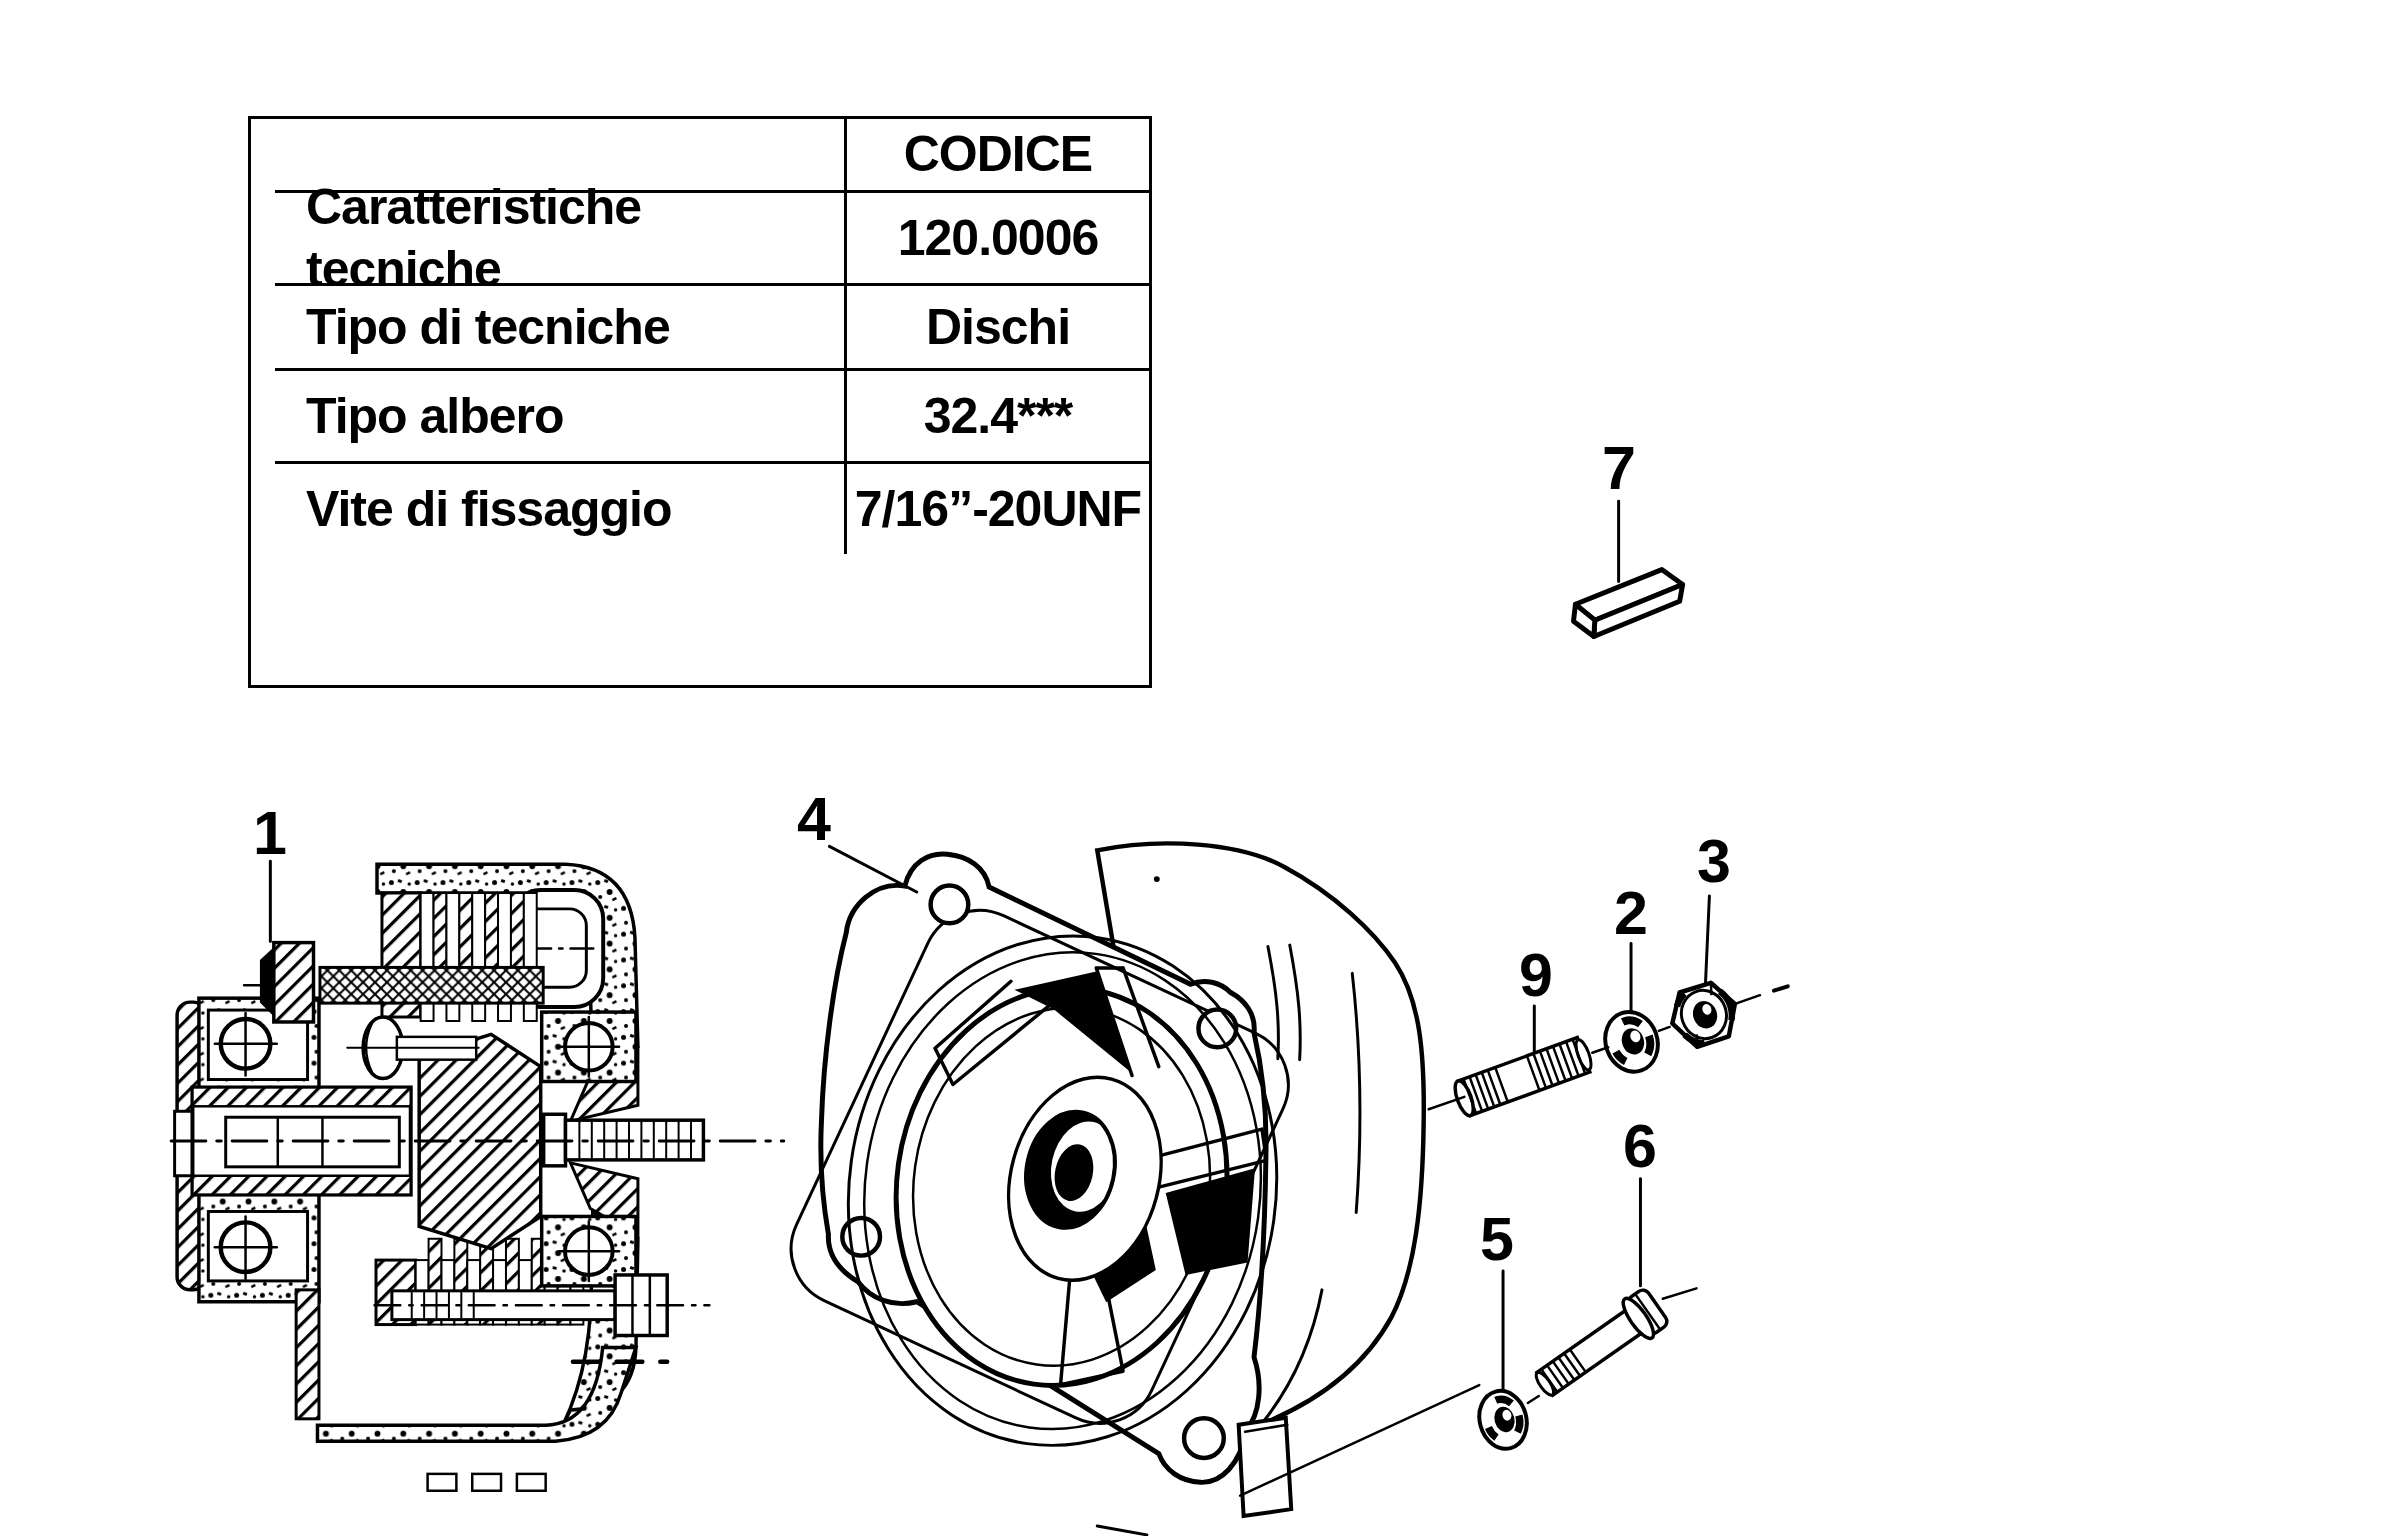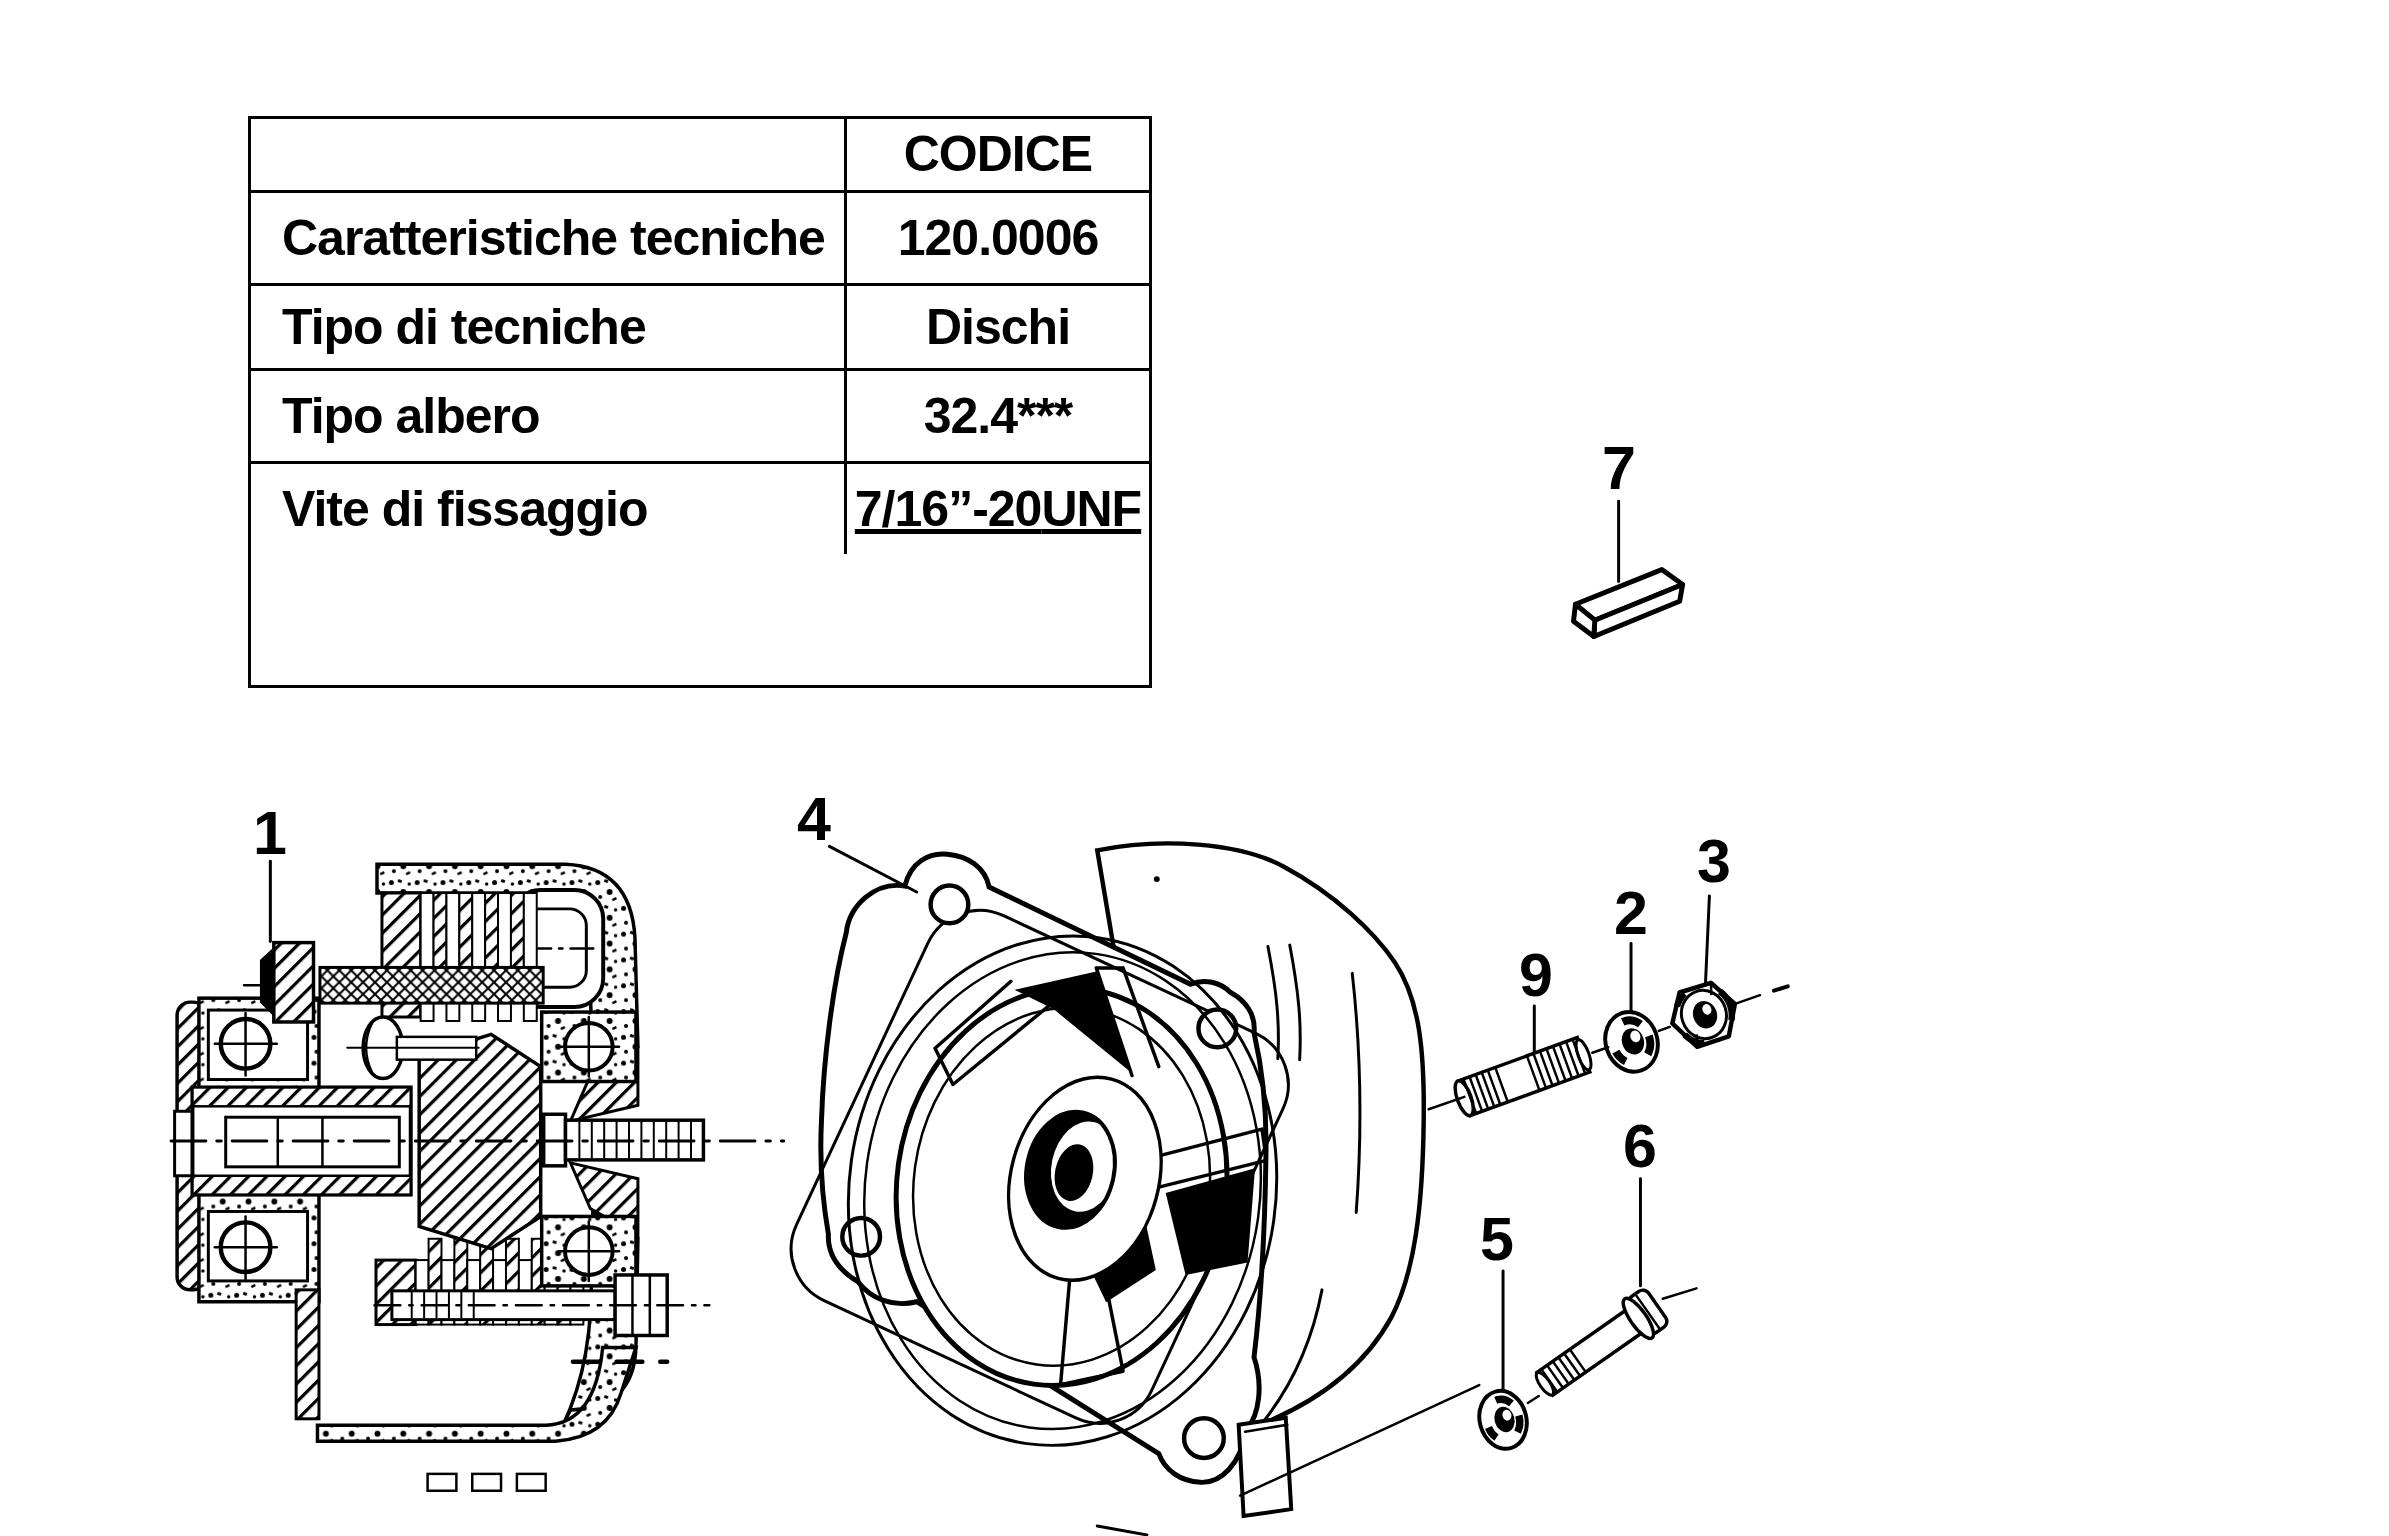--- a/index.html
+++ b/index.html
@@ -6,21 +6,21 @@
   #canvas{position:relative;width:2138px;height:1536px;background:#fff;overflow:hidden;
           font-family:"Liberation Sans",sans-serif;color:#000;}
   
   .spec-table{position:absolute;left:248px;top:116px;width:904px;height:572px;
 atibil    border:3.5px solid #000;box-sizing:border-box;display:grid;
     border:3.5px solid #000;
     grid-template-columns:596px 1fr;
     grid-template-rows:74px 93px 85px 93px 90px 1fr;}
   .cell{box-sizing:border-box;display:flex;align-items:center;
         font-size:50px;font-weight:700;letter-spacing:-1px;line-height:1.25;}
-  .cell.lab{border-right:3.5px solid #000;padding-left:31px;justify-content:flex-start;text-align:left;}
+  .cell.lab{border-right:3.5px solid #000;padding-left:31px;justify-content:flex-start;text-align:left;margin-left:24px;}
   .cell.val{justify-content:center;text-align:center;}
   .cell.bline{border-bottom:3.5px solid #000;}
   .two-line{display:flex;flex-direction:row;}
   .two-line span{display:block;}
   
   .plabel{position:absolute;transform:translate(-50%,-50%);
           font-size:61px;font-weight:700;line-height:1;}
   #plabel-1{left:270px;top:833px;}
   #plabel-2{left:1631px;top:913px;}
   #plabel-3{left:1714px;top:861px;}
@@ -49,21 +49,21 @@
     <div class="cell lab bline">Tipo albero</div>
 
     <div class="cell val bline">32.4***</div>
 
     <div class="cell lab">
       <div class="two-line">
         <span>Vite di fissaggio</span>
       </div>
     </div>
     <div class="cell val">
-      <div class="two-line" style="text-align:center;text-decoration:underline;">
+      <div class="two-line" style="text-align:center;">
         <span>7/16”-20</span>
         <span>UNF</span>
       </div>
     </div>
   </div>
 
   <svg width="2389" height="1536" viewBox="0 0 4816 3096">
     <defs>
       <pattern id="hatch" width="26" height="26" patternUnits="userSpaceOnUse" patternTransform="rotate(45)">
         <rect width="26" height="26" fill="#fff"></rect>

